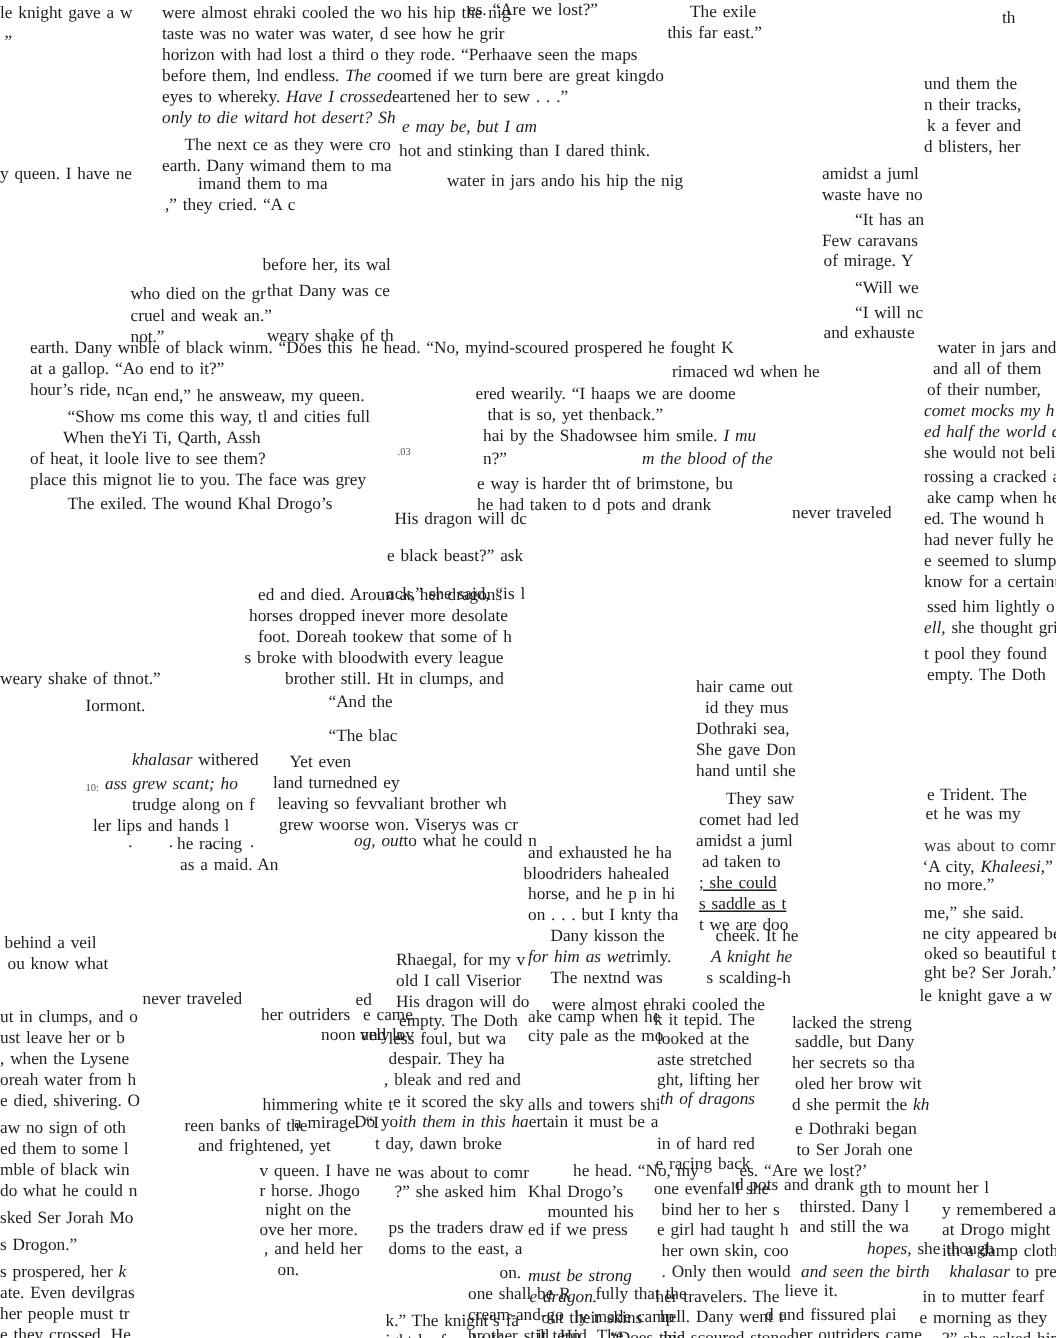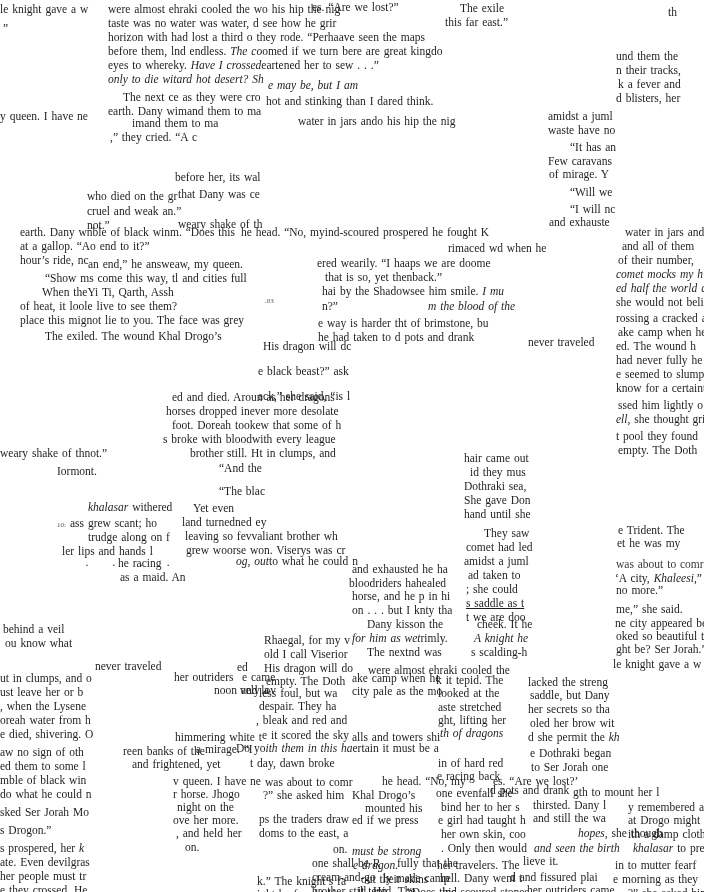--- a/index.html
+++ b/index.html
@@ -89,34 +89,34 @@
     <div class="frag" style="left: 219px; top: 485px; font-size: 11.5px; color: rgb(30, 30, 30);"><span>“The blac</span></div>
     <div class="frag" style="left: 193px; top: 502px; font-size: 11.5px; color: rgb(30, 30, 30);"><span>Yet even</span></div>
     <div class="frag" style="left: 182px; top: 516px; font-size: 11.5px; color: rgb(30, 30, 30);"><span>land turnedned ey</span></div>
     <div class="frag" style="left: 185px; top: 530px; font-size: 11.5px; color: rgb(30, 30, 30);"><span>leaving so fevvaliant brother wh</span></div>
     <div class="frag" style="left: 186px; top: 544px; font-size: 11.5px; color: rgb(30, 30, 30);"><span>grew woorse won. Viserys was cr</span></div>
     <div class="frag" style="left: 236px; top: 555px; font-size: 11.5px; color: rgb(30, 30, 30);"><span class="it">og, out</span><span>to what he could n</span></div>
     <div class="frag" style="left: 118px; top: 557px; font-size: 11.5px; color: rgb(30, 30, 30);"><span>he racing</span></div>
     <div class="frag" style="left: 120px; top: 571px; font-size: 11.5px; color: rgb(30, 30, 30);"><span>as a maid. An</span></div>
     <div class="frag" style="left: 88px; top: 501px; font-size: 11.5px; color: rgb(30, 30, 30);"><span class="it">khalasar</span><span> withered</span></div>
     <div class="frag" style="left: 57px; top: 519px; font-size: 7px; color: rgb(85, 85, 85);"><span>10:</span></div>
-    <div class="frag" style="left: 70px; top: 517px; font-size: 11.5px; color: rgb(30, 30, 30);"><span>ass grew scant; ho</span></div>
+    <div class="frag" style="left: 70px; top: 517px; font-size: 11.5px; color: rgb(30, 30, 30); font-style: italic;"><span>ass grew scant; ho</span></div>
     <div class="frag" style="left: 88px; top: 531px; font-size: 11.5px; color: rgb(30, 30, 30);"><span>trudge along on f</span></div>
     <div class="frag" style="left: 62px; top: 545px; font-size: 11.5px; color: rgb(30, 30, 30);"><span>ler lips and hands l</span></div>
     <div class="frag" style="left: 85px; top: 559px; font-size: 11.5px; color: rgb(30, 30, 30);"><span>·      ·      ·      ·</span></div>
     <div class="frag" style="left: 464px; top: 452px; font-size: 11.5px; color: rgb(30, 30, 30);"><span>hair came out</span></div>
     <div class="frag" style="left: 470px; top: 466px; font-size: 11.5px; color: rgb(30, 30, 30);"><span>id they mus</span></div>
     <div class="frag" style="left: 464px; top: 480px; font-size: 11.5px; color: rgb(30, 30, 30);"><span>Dothraki sea,</span></div>
     <div class="frag" style="left: 464px; top: 494px; font-size: 11.5px; color: rgb(30, 30, 30);"><span>She gave Don</span></div>
     <div class="frag" style="left: 464px; top: 508px; font-size: 11.5px; color: rgb(30, 30, 30);"><span>hand until she</span></div>
     <div class="frag" style="left: 484px; top: 527px; font-size: 11.5px; color: rgb(30, 30, 30);"><span>They saw</span></div>
     <div class="frag" style="left: 466px; top: 541px; font-size: 11.5px; color: rgb(30, 30, 30);"><span>comet had led</span></div>
     <div class="frag" style="left: 464px; top: 555px; font-size: 11.5px; color: rgb(30, 30, 30);"><span>amidst a juml</span></div>
     <div class="frag" style="left: 468px; top: 569px; font-size: 11.5px; color: rgb(30, 30, 30);"><span>ad taken to</span></div>
-    <div class="frag" style="left: 466px; top: 583px; font-size: 11.5px; color: rgb(30, 30, 30);"><span>; she could</span></div>
+    <div class="frag" style="left: 466px; top: 583px; font-size: 11.5px; color: rgb(30, 30, 30); text-decoration: underline;"><span>; she could</span></div>
     <div class="frag" style="left: 466px; top: 597px; font-size: 11.5px; color: rgb(30, 30, 30); text-decoration: underline;"><span>s saddle as t</span></div>
     <div class="frag" style="left: 466px; top: 611px; font-size: 11.5px; color: rgb(30, 30, 30);"><span>t we are doo</span></div>
     <div class="frag" style="left: 352px; top: 563px; font-size: 11.5px; color: rgb(30, 30, 30);"><span>and exhausted he ha</span></div>
     <div class="frag" style="left: 332px; top: 577px; font-size: 11.5px; color: rgb(30, 30, 30); padding-left: 17px;"><span>bloodriders hahealed</span></div>
     <div class="frag" style="left: 352px; top: 590px; font-size: 11.5px; color: rgb(30, 30, 30);"><span>horse, and he p in hi</span></div>
     <div class="frag" style="left: 352px; top: 604px; font-size: 11.5px; color: rgb(30, 30, 30);"><span>on . . . but I knty tha</span></div>
     <div class="frag" style="left: 367px; top: 618px; font-size: 11.5px; color: rgb(30, 30, 30);"><span>Dany kisson the</span></div>
     <div class="frag" style="left: 477px; top: 618px; font-size: 11.5px; color: rgb(30, 30, 30);"><span>cheek. It he</span></div>
     <div class="frag" style="left: 352px; top: 632px; font-size: 11.5px; color: rgb(30, 30, 30);"><span class="it">for him as wet</span><span>rimly.</span></div>
     <div class="frag" style="left: 474px; top: 632px; font-size: 11.5px; color: rgb(30, 30, 30);"><span class="it">A knight he</span></div>

